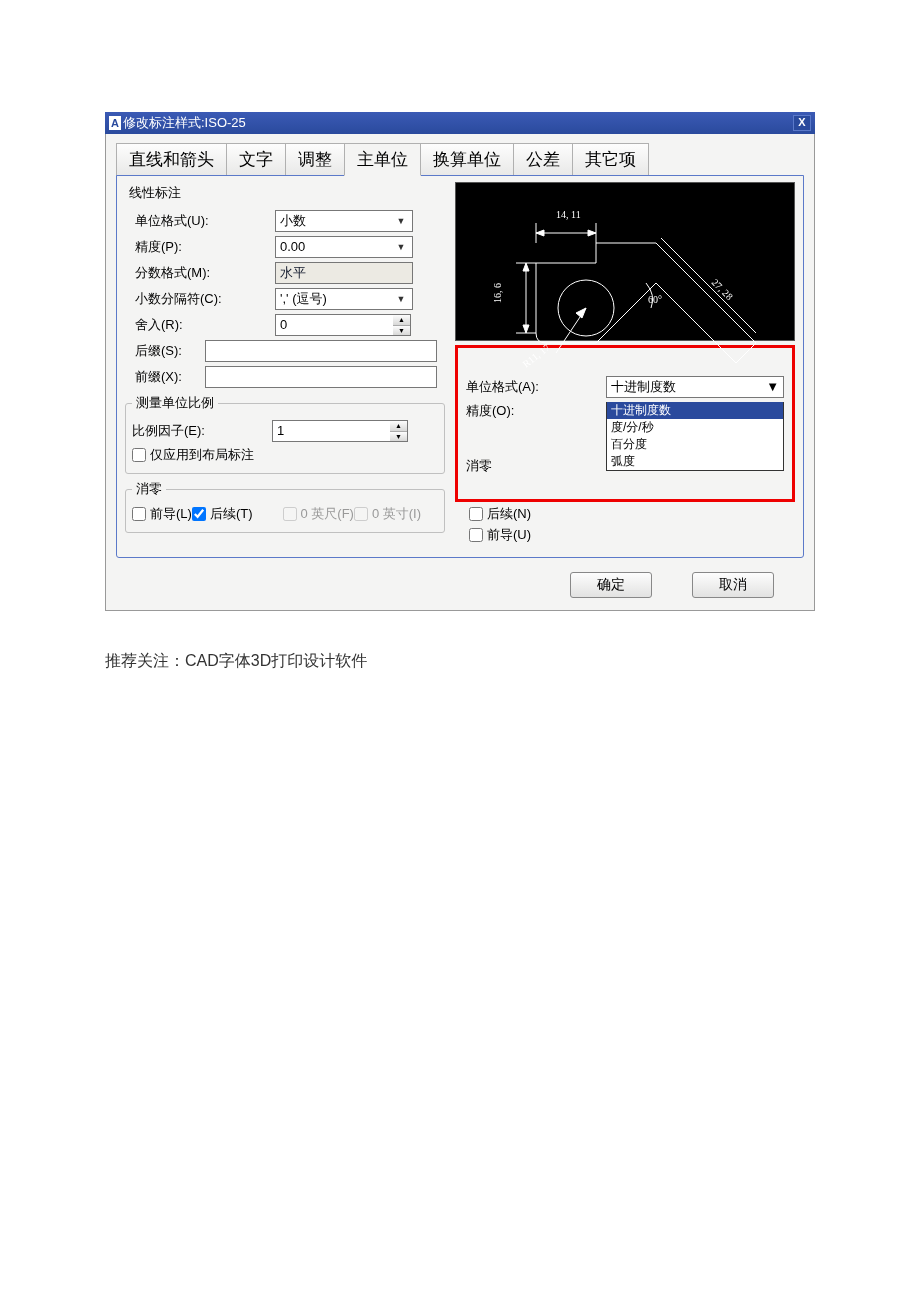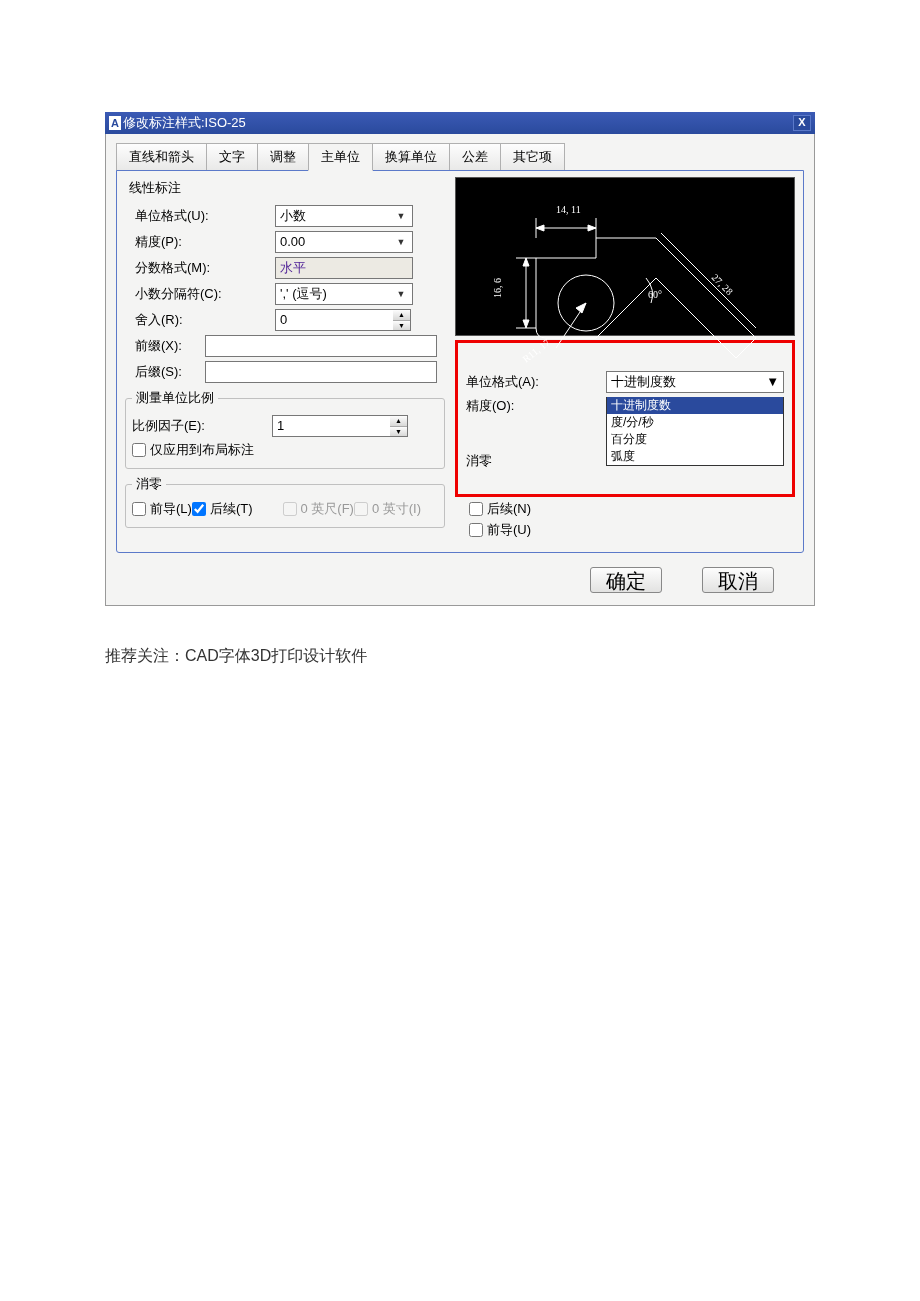--- a/index.html
+++ b/index.html
@@ -51,21 +51,21 @@
     }
     .tab-row {
       display: flex;
       position: relative;
     }
     .tab {
       padding: 4px 12px;
       border: 1px solid #b0b0b0;
       border-bottom: none;
       background: linear-gradient(#fdfdfd, #e8e8e7);
-      font-size: 13px;
+      font-size: 17px;
       position: relative;
       top: 1px;
       margin-right: -1px;
     }
     .tab.active {
       background: #f4f4f3;
       border-bottom: 1px solid #f4f4f3;
       z-index: 2;
       font-weight: normal;
     }
@@ -91,21 +91,21 @@
       background: #fff;
       height: 22px;
       line-height: 20px;
       padding: 0 4px;
       font-size: 13px;
       display: flex;
       align-items: center;
       justify-content: space-between;
       gap: 44px;
     }
-    .select.disabled { background: #eceae3; color: #4c1d95; }
+    .select.disabled { background: #eceae3; color: #0f172a; }
     .select .arrow {
       width: 14px; height: 14px;
       display: inline-flex;
       align-items: center; justify-content: center;
       font-size: 9px; color: #333;
     }
     .w130 { width: 138px; }
     .w210 { width: 232px; }
     .w-full { flex: 1; }
     .spinner {
@@ -168,25 +168,25 @@
       border: 1px solid #333; border-top: none; background: #fff;
       font-size: 12px;
     }
     .dropopts div { padding: 1px 4px; line-height: 15px; }
     .dropopts div.sel { background: #2a4a9d; color: #fff; }
     .btnrow {
       display: flex; justify-content: flex-end;
       gap: 40px; margin-top: 14px; padding-right: 30px;
     }
     .btn {
-      width: 72px; height: 26px;
+      width: 82px; height: 26px;
       border: 1px solid #888;
       background: linear-gradient(#fdfdfd, #e2e2e1);
       border-radius: 3px;
-      font-size: 20px;
+      font-size: 14px;
       cursor: pointer;
     }
     .rec-text { font-size: 16px; margin: 40px 0 0 0; color: #333; }
   </style>
 </head>
 <body>
 
 <div class="container">
   <div class="titlebar">
     <span>
@@ -248,26 +248,26 @@
             <div class="spinner">
               <div class="txtin">0</div>
               <div class="spin-btns">
                 <div>▲</div>
                 <div>▼</div>
               </div>
             </div>
           </div>
 
           <div class="row">
+            <div class="lbl" style="width:80px">后缀(S):</div>
+            <div class="txtin w210"></div>
+          </div>
+
+          <div class="row">
             <div class="lbl" style="width:80px">前缀(X):</div>
-            <div class="txtin w210"></div>
-          </div>
-
-          <div class="row">
-            <div class="lbl" style="width:80px">后缀(S):</div>
             <div class="txtin w210"></div>
           </div>
 
           <fieldset class="grp">
             <legend>测量单位比例</legend>
             <div class="row">
               <div class="lbl" style="width:140px;padding-left:0">比例因子(E):</div>
               <div class="spinner">
                 <div class="txtin">1</div>
                 <div class="spin-btns">

